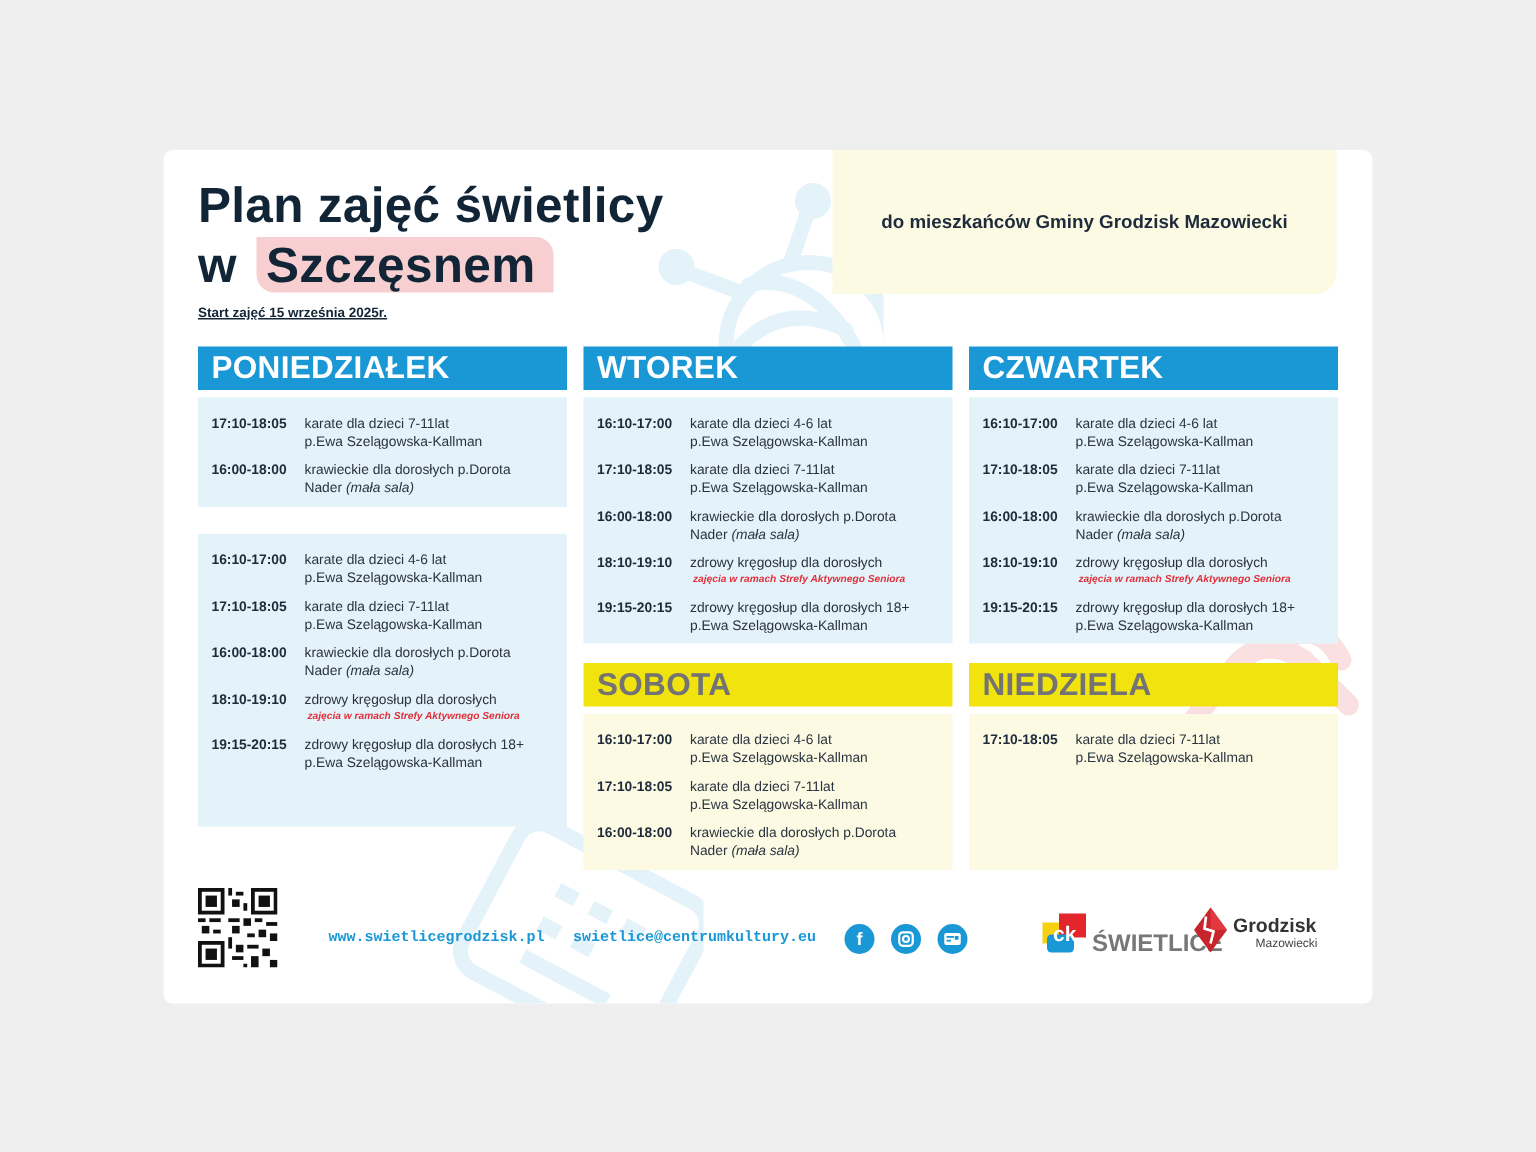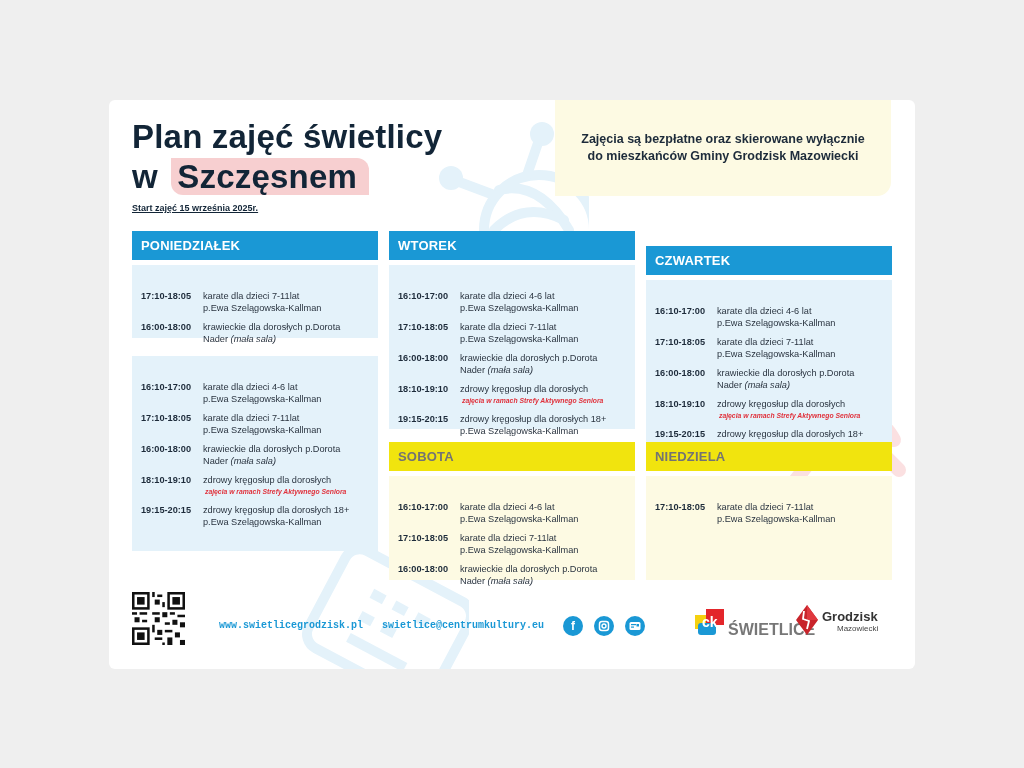--- a/index.html
+++ b/index.html
@@ -16,25 +16,25 @@
   }
   .title .hl { background: #f7cfd0; border-radius: 0 12px 0 12px; padding: 0 12px 0 6px; margin-left: 4px; }
   .start { position: absolute; left: 23px; top: 103px; font-size: 9px; font-weight: 700; color: #122537; text-decoration: underline; }
   .note {
     position: absolute; left: 446px; top: 0; width: 336px; height: 96px;
     background: #fdfae3; border-radius: 0 0 14px 0; display: flex; align-items: center; justify-content: center;
     text-align: center; font-size: 12.5px; font-weight: 700; color: #1d2b3a; line-height: 17px;
   }
   .day { position: absolute; width: 246px; }
   .day-h {
-    height: 29px; line-height: 29px; padding-left: 9px; font-weight: 700; font-size: 13px;
+    height: 29px; line-height: 29px; padding-left: 9px; font-weight: 700; font-size: 21px;
     color: #fff; background: #1a98d5; letter-spacing: 0.2px;
   }
   .day-h.y { background: #f1e40e; color: #737373; }
-  .day-b { margin-top: 5px; background: #e4f2fa; padding: 25px 10px 6px 9px; }
+  .day-b { margin-top: 5px; background: #e4f2fa; padding: 11px 10px 6px 9px; }
   .day-b.y { background: #fdfae3; }
   .row { display: flex; margin-bottom: 7px; font-size: 9.2px; line-height: 12px; }
   .row .t { width: 62px; flex: none; font-weight: 700; color: #1d2b3a; }
   .row .d { color: #2a3440; }
   .row .d em { font-style: italic; }
   .row .n { display: block; color: #e0313b; font-style: italic; font-size: 6.8px; font-weight: 700; margin-left: 2px; line-height: 11px; }
   .footer-link { position: absolute; top: 520px; font-size: 10px; font-weight: 700; color: #1a98d5; font-family: Liberation Mono, monospace; }
   .social { position: absolute; top: 516px; width: 20px; height: 20px; border-radius: 50%; background: #1a98d5;
     color: #fff; font-size: 12px; font-weight: 700; text-align: center; line-height: 20px; }
   .qr { position: absolute; left: 23px; top: 492px; width: 53px; height: 53px; }
@@ -79,21 +79,20 @@
     <div>Plan zajęć świetlicy</div>
     <div>
       <span>w</span>
       <span class="hl">Szczęsnem</span>
     </div>
   </div>
   <div class="start">Start zajęć 15 września 2025r.</div>
 
   <div class="note">
     <div>
-      <div>Zajęcia są bezpłatne oraz skierowane wyłącznie</div>
       <div>do mieszkańców Gminy Grodzisk Mazowiecki</div>
     </div>
   </div>
 
   <div class="day" style="left:23px;top:131px">
     <div class="day-h">PONIEDZIAŁEK</div>
     <div class="day-b" style="height:73px">
       <div class="row">
         <div class="t">17:10-18:05</div>
         <div class="d"><span>karate dla dzieci 7-11lat</span><br><span>p.Ewa Szelągowska-Kallman</span></div>
@@ -167,21 +166,21 @@
         <div class="t">17:10-18:05</div>
         <div class="d"><span>karate dla dzieci 7-11lat</span><br><span>p.Ewa Szelągowska-Kallman</span></div>
       </div>
       <div class="row">
         <div class="t">16:00-18:00</div>
         <div class="d"><span>krawieckie dla dorosłych p.Dorota</span><br><span>Nader</span> <em>(mała sala)</em></div>
       </div>
     </div>
   </div>
 
-  <div class="day" style="left:537px;top:146px">
+  <div class="day" style="left:537px;top:131px">
     <div class="day-h">CZWARTEK</div>
     <div class="day-b" style="height:164px">
       <div class="row">
         <div class="t">16:10-17:00</div>
         <div class="d"><span>karate dla dzieci 4-6 lat</span><br><span>p.Ewa Szelągowska-Kallman</span></div>
       </div>
       <div class="row">
         <div class="t">17:10-18:05</div>
         <div class="d"><span>karate dla dzieci 7-11lat</span><br><span>p.Ewa Szelągowska-Kallman</span></div>
       </div>

